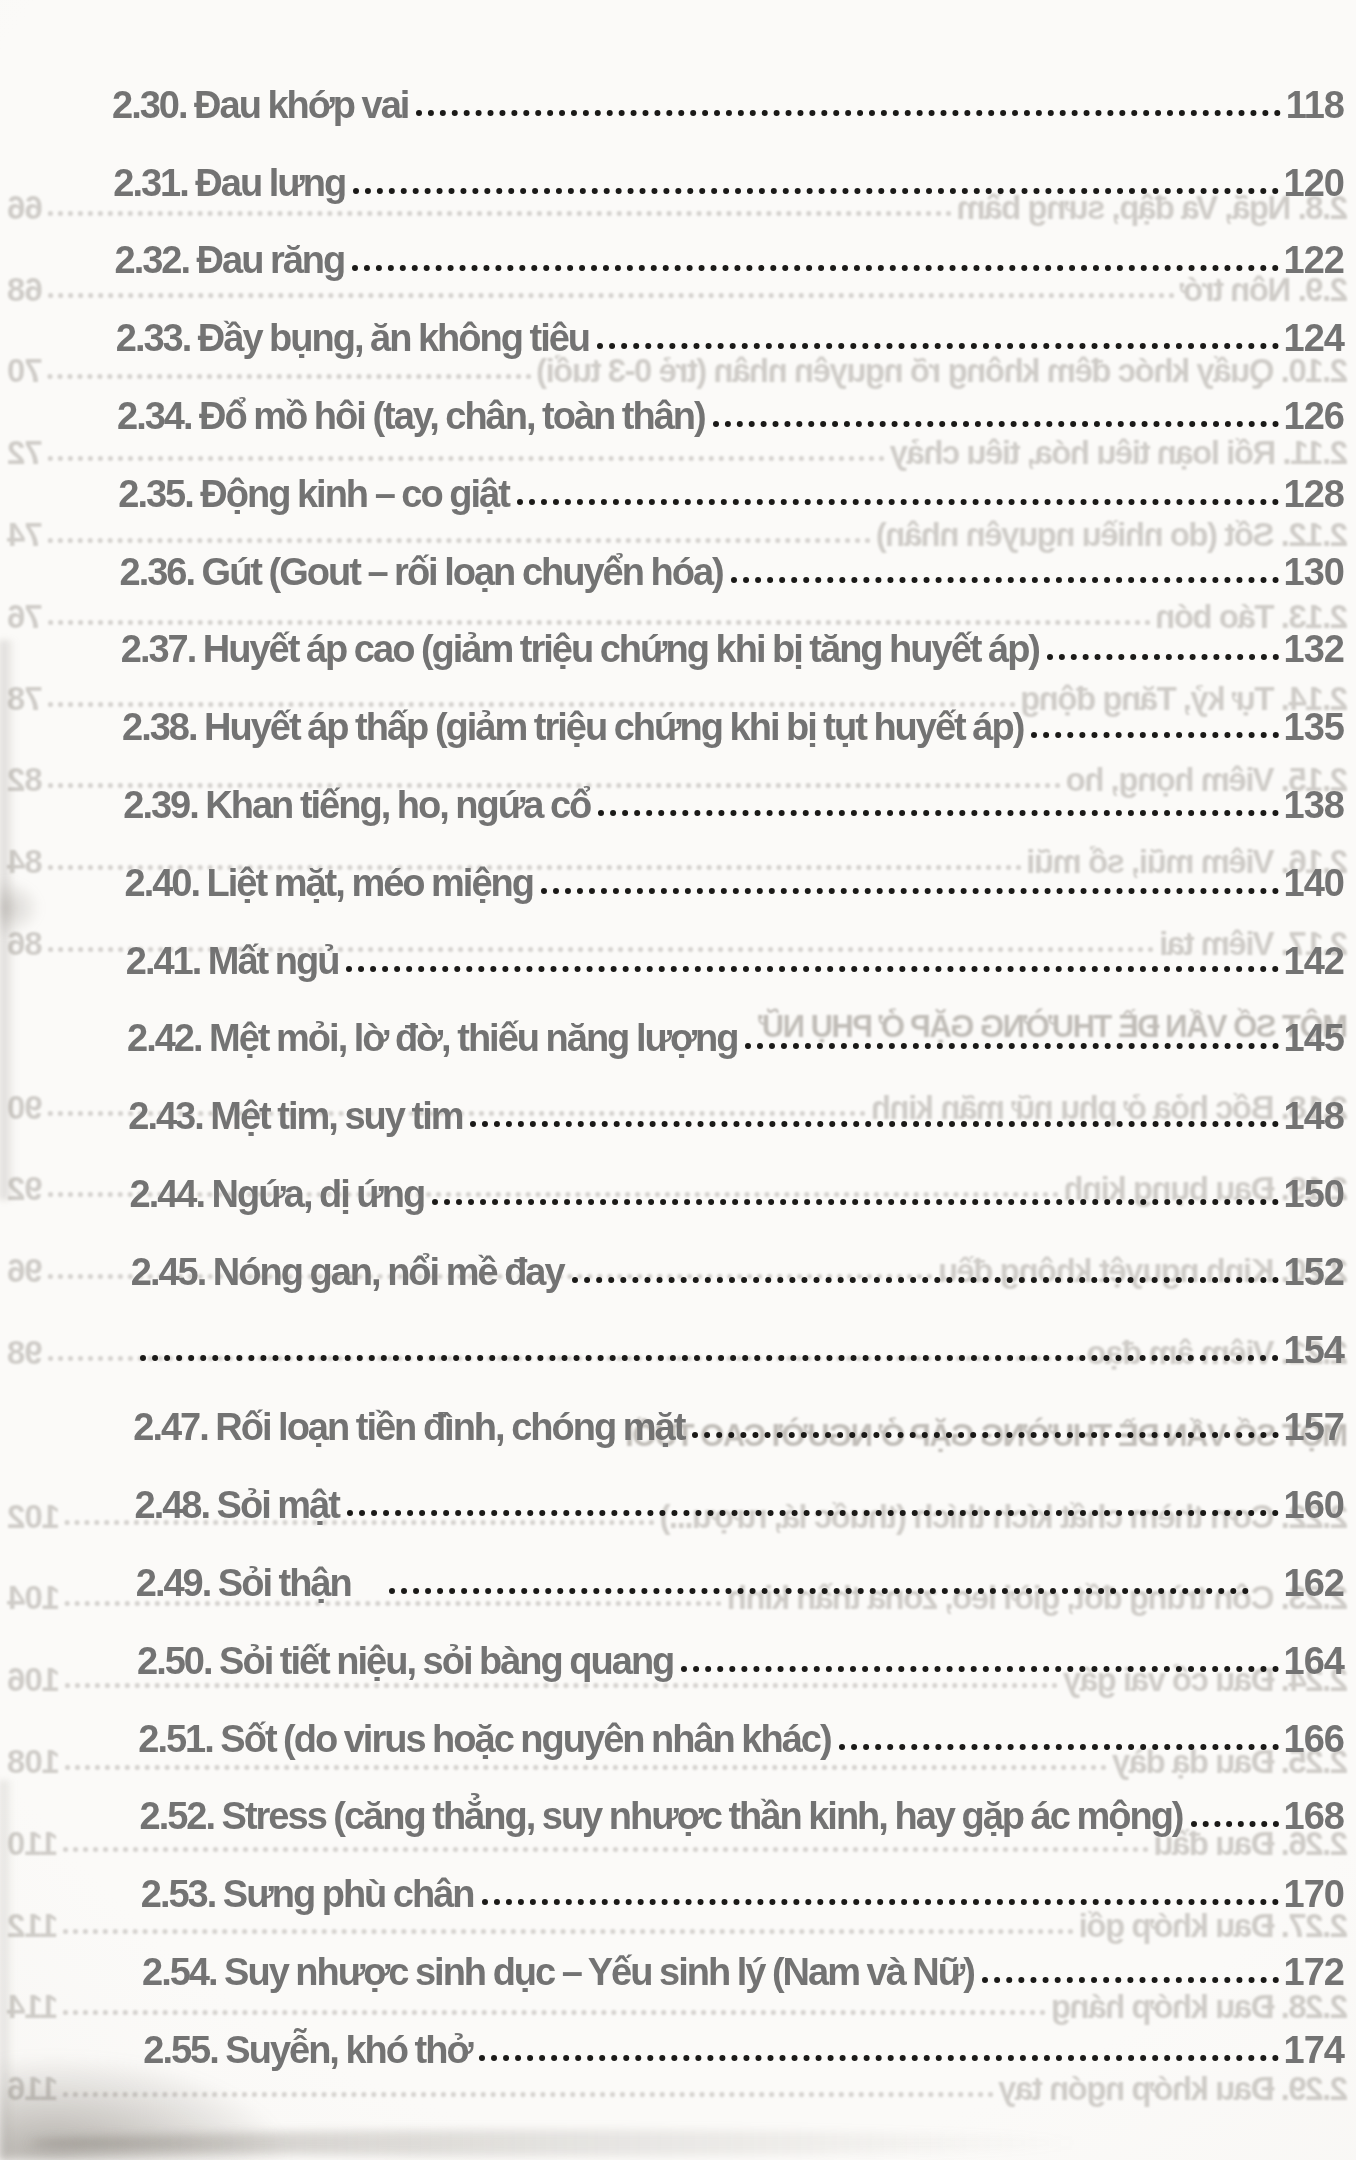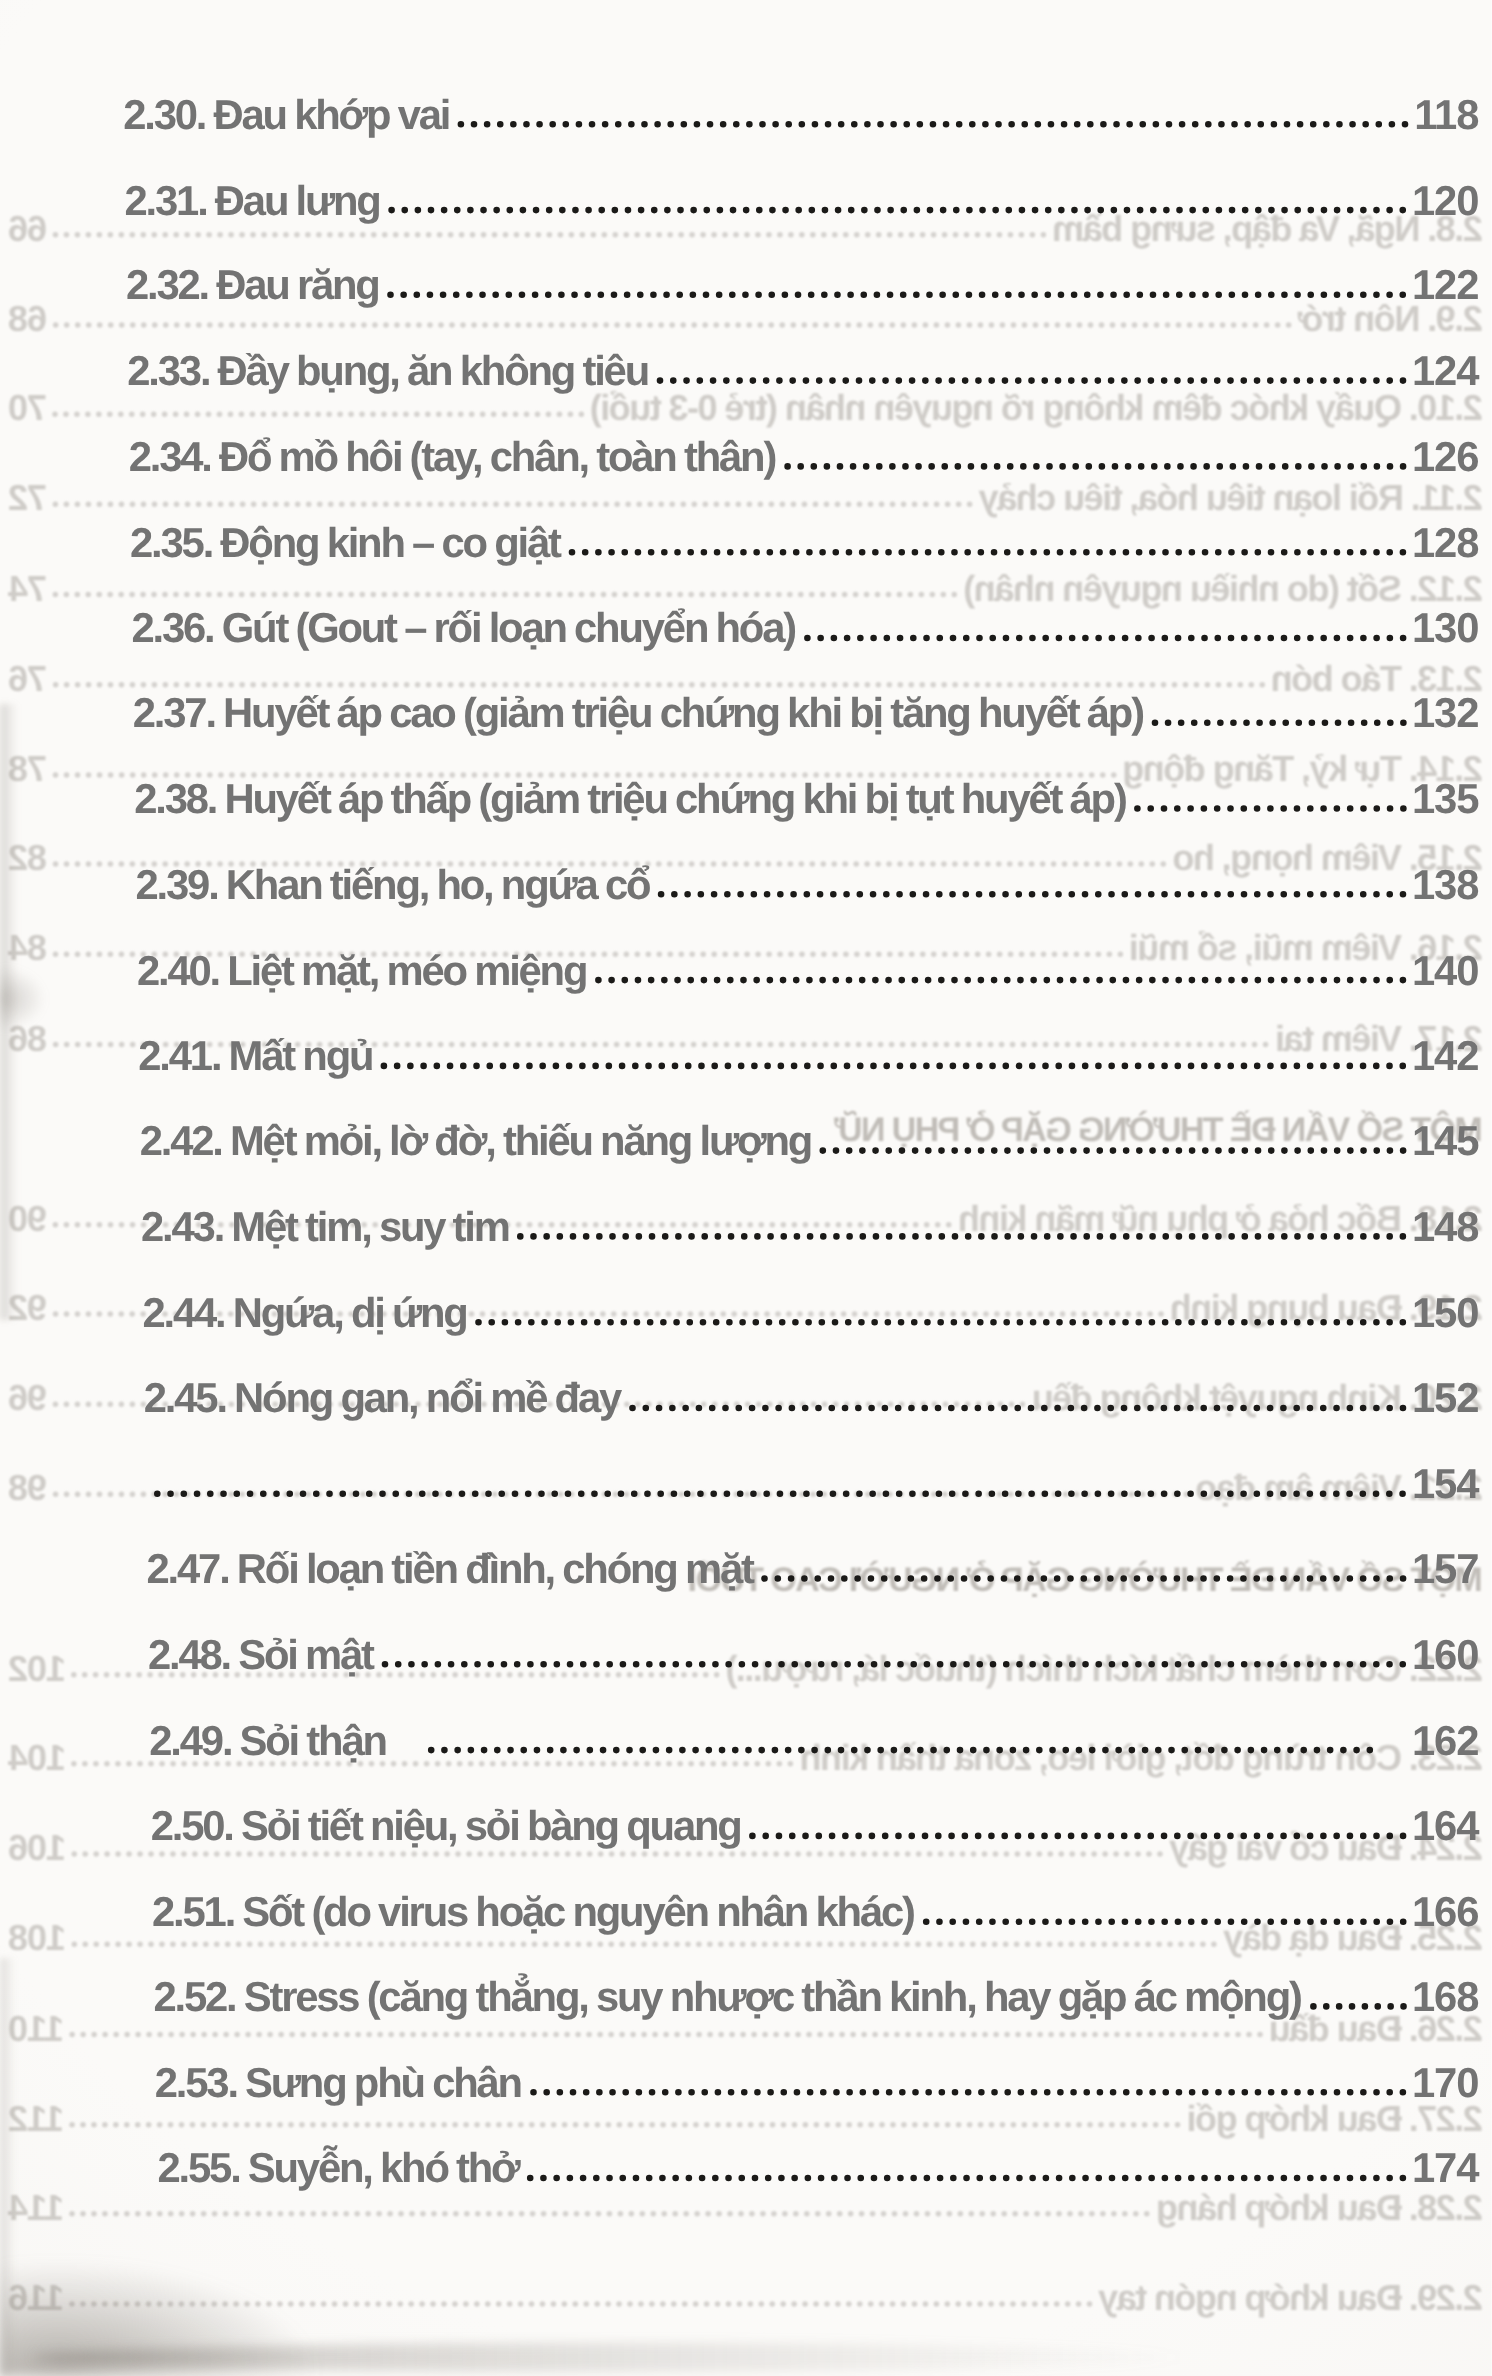--- a/index.html
+++ b/index.html
@@ -303,18 +303,23 @@
     <div class="row" style="padding-left: 27.5px;">
       <span class="t">2.52. Stress (căng thẳng, suy nhược thần kinh, hay gặp ác mộng)</span>
       <span class="leader"></span>
       <span class="p">168</span>
     </div>
     <div class="row" style="padding-left: 28.75px;">
       <span class="t">2.53. Sưng phù chân</span>
       <span class="leader"></span>
       <span class="p">170</span>
     </div>
+    <div class="row" style="padding-left: 30px;">
+      <span class="t">2.54. Suy nhược sinh dục – Yếu sinh lý (Nam và Nữ)</span>
+      <span class="leader"></span>
+      <span class="p">172</span>
+    </div>
     <div class="row" style="padding-left: 31.25px;">
       <span class="t">2.55. Suyễn, khó thở</span>
       <span class="leader"></span>
       <span class="p">174</span>
     </div>
   </div>
 
 </body></html>

